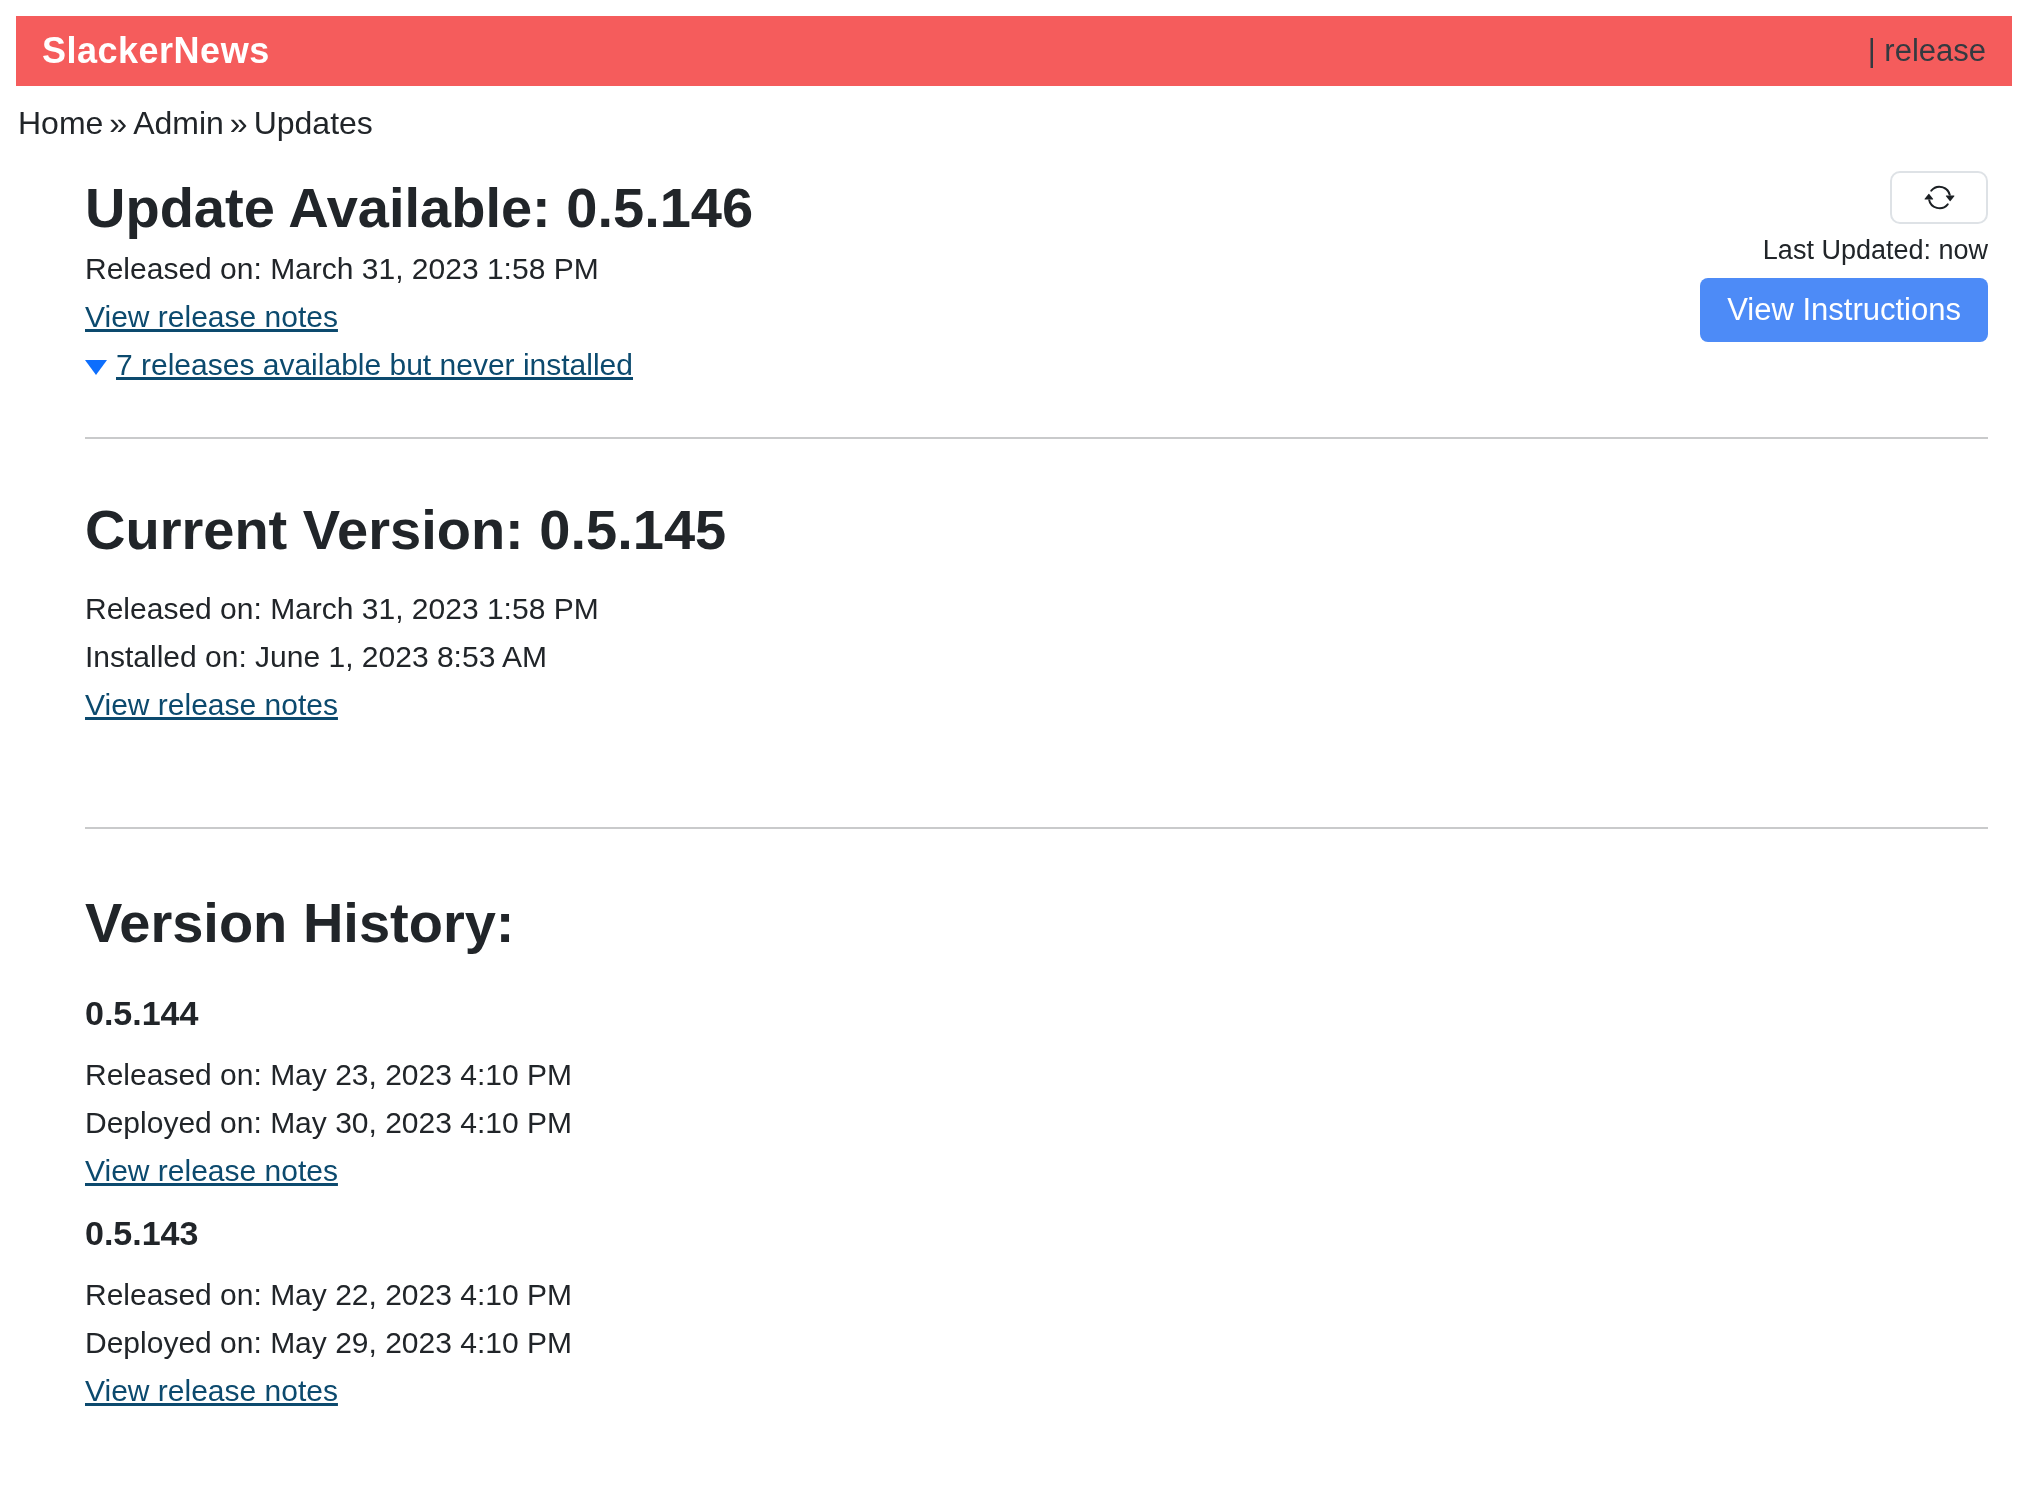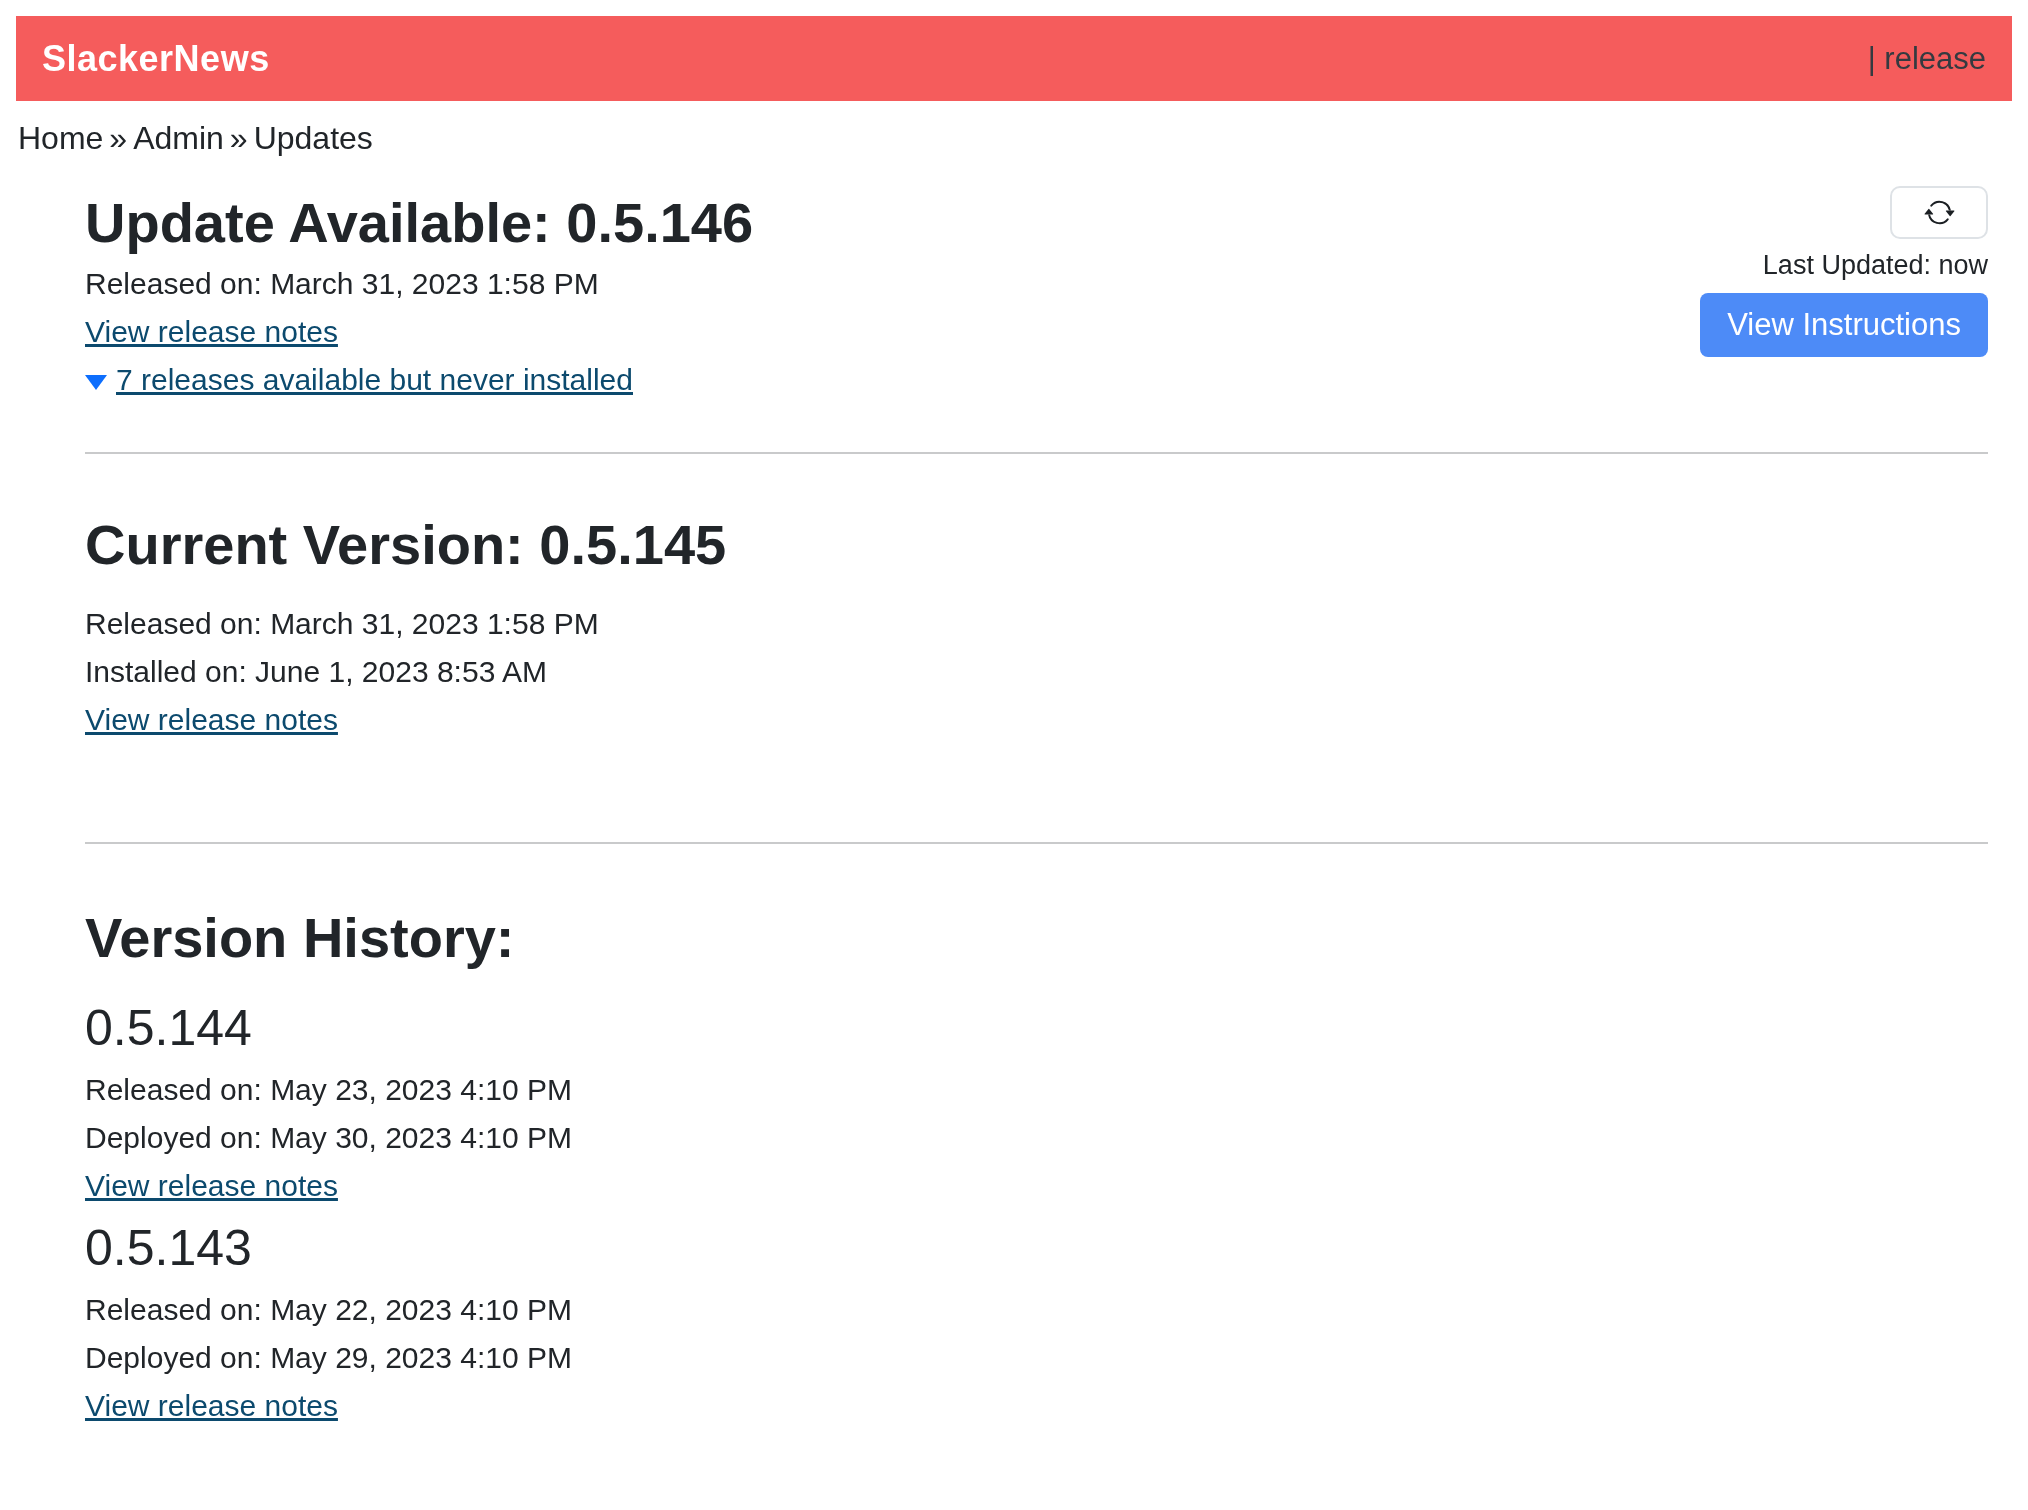--- a/index.html
+++ b/index.html
@@ -7,21 +7,21 @@
   body {
     width: 2028px; height: 1510px;
     background: #ffffff;
     font-family: "Liberation Sans", sans-serif;
     color: #212529;
   }
   .page { padding: 16px 16px 0 16px; }
 
   
   .topbar {
-    height: 85px;
+    height: 70px;
     background: #f55c5c;
     display: flex; align-items: center; justify-content: space-between;
     padding: 0 26px;
   }
   .brand { font-size: 36px; font-weight: 700; color: #ffffff; letter-spacing: 0.5px; }
   .logout { font-size: 31px; color: #343a40; text-decoration: none; cursor: pointer; }
 
   
   .breadcrumb {
     padding: 18px 2px 12px 2px;
@@ -100,21 +100,21 @@
     margin-top: 12px;
     background: #4d8bf7;
     color: #ffffff;
     font-size: 31px;
     font-family: "Liberation Sans", sans-serif;
     border: none; border-radius: 8px;
     height: 64px; padding: 0 27px;
     cursor: pointer;
   }
 
-  .ver-num { font-size: 50px; font-weight: 400; line-height: 60px; margin: 26px 0 8px 0; }
+  .ver-num { font-size: 34px; font-weight: 700; line-height: 60px; margin: 26px 0 8px 0; }
   .ver-num.vn2 { margin-top: 8px; }
 </style>
 </head>
 <body>
 
 <div class="page">
 
   <div class="topbar">
     <div class="brand">SlackerNews</div>
     <a class="logout">| release</a>

